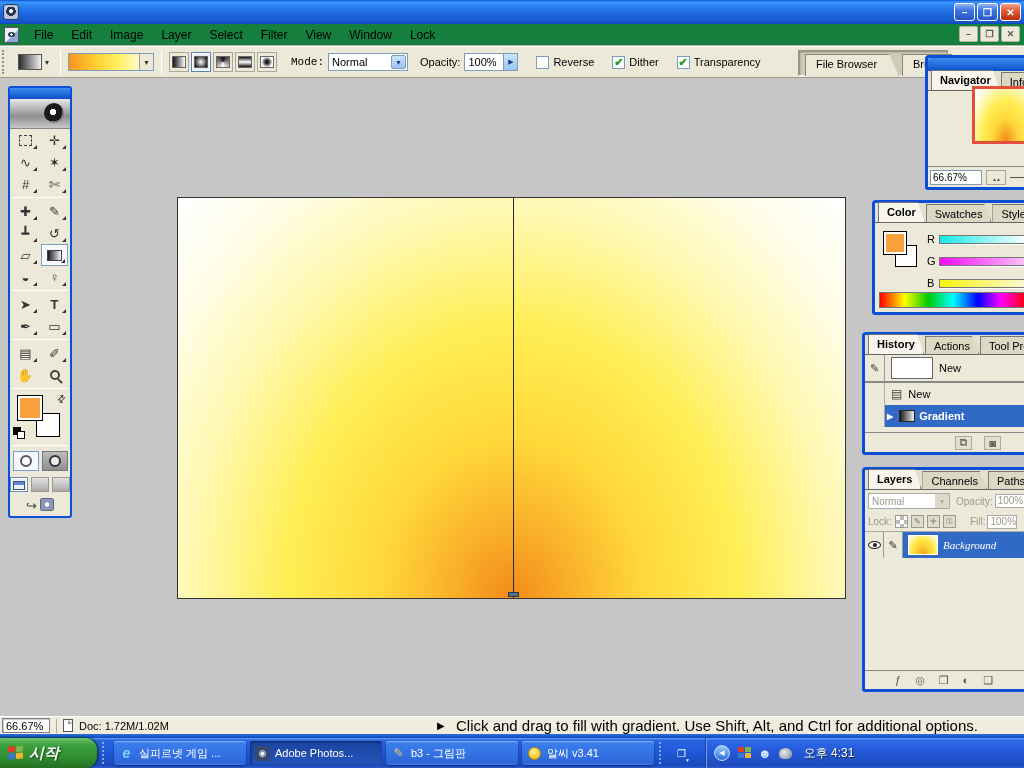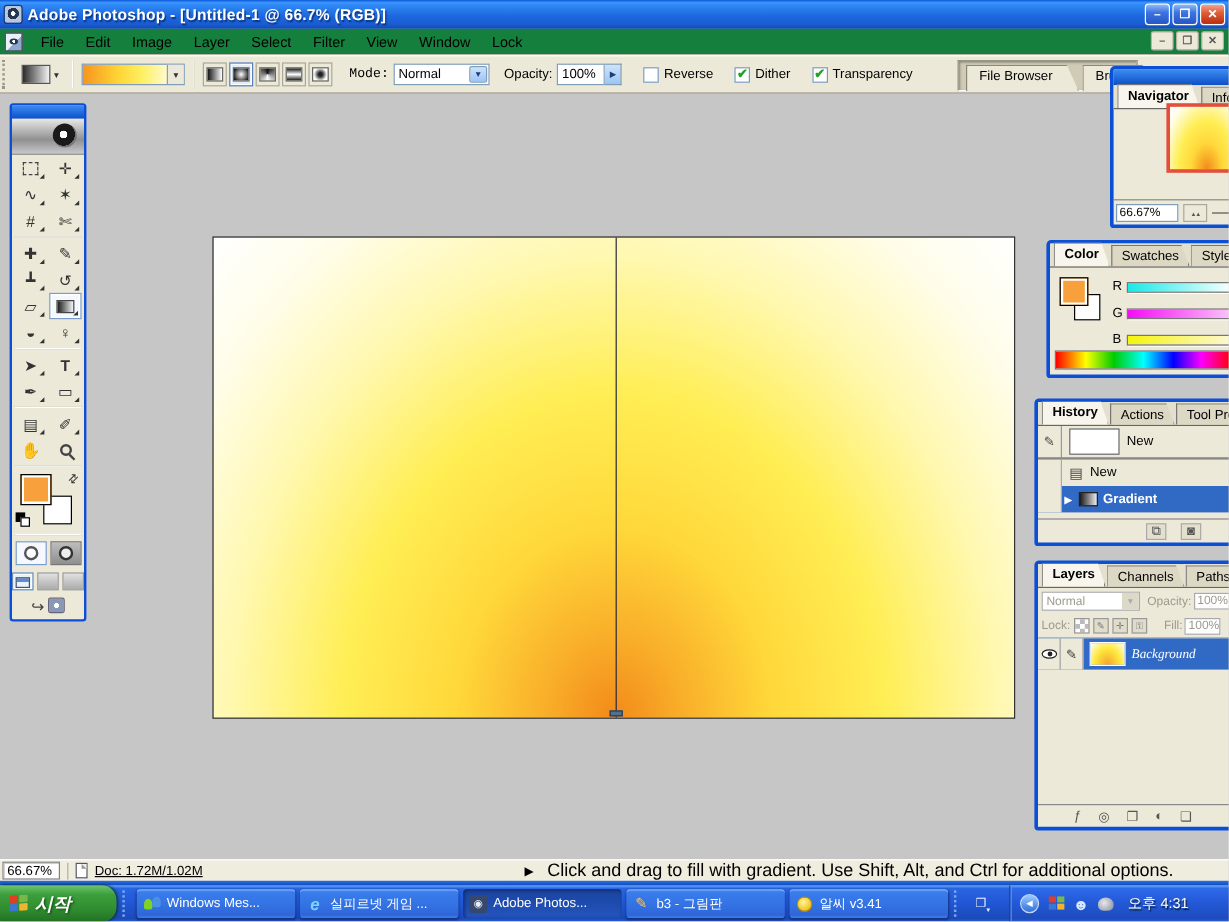--- a/index.html
+++ b/index.html
@@ -171,21 +171,21 @@
   .lp-name { font-style:italic; font-size:11px;font-family:Liberation Serif, serif; }
   .lp-bottom { position:absolute; left:0; bottom:0; width:100%; height:19px; border-top:1px solid #888; display:flex; align-items:center; gap:14px; padding-left:30px; }
   .lp-icn { font-size:11px; color:#555; }
 
   
   #statusbar { position:absolute; left:0; top:716px; width:1024px; height:18px; background:#EFEDDE; border-top:1px solid #fff; display:flex; align-items:center; }
   .sb-zoom { width:48px; height:15px; margin-left:2px; background:#fff; border:1px solid #808080; box-shadow:inset 1px 1px 0 #ccc; font-size:11px; display:flex; align-items:center; padding-left:3px; }
   .sb-divider { width:1px; height:14px; background:#B0AD9C; margin:0 6px; }
   .sb-page { width:10px; height:13px; background:#fff; border:1px solid #556; margin-right:6px; position:relative; }
   .sb-page::after { content:""; position:absolute; right:0; top:0; border-top:4px solid #EFEDDE; border-left:4px solid #99A; }
-  .sb-text { font-size:11px;text-decoration:underline; }
+  .sb-text { font-size:11px; }
   .sb-play { position:absolute; left:437px; font-size:10px; color:#000; }
   .sb-hint { position:absolute; left:456px; font-size:15px; }
 
   #appbottom { position:absolute; left:0; top:734px; width:1024px; height:4px; background:linear-gradient(180deg,#2E6FE0,#0D49BE); }
 
   
   #taskbar { position:absolute; left:0; top:738px; width:1024px; height:30px;
     background:linear-gradient(180deg,#5FA2F5 0%,#2A64E0 8%,#2158D8 45%,#1B49B8 92%,#2B5FD8 100%); display:flex; align-items:center; }
   #start-btn { width:97px; height:30px; border-radius:0 12px 12px 0;
     background:linear-gradient(180deg,#6CC46C 0%,#3C9F3C 25%,#2F8A2F 70%,#237023 100%);
@@ -217,21 +217,20 @@
   .tray-grey { width:13px; height:11px; margin-left:7px; border-radius:50% 50% 40% 40%; background:radial-gradient(circle at 40% 40%, #E6E9EE, #9BA1AB 75%); }
   #clock { margin-left:12px; color:#fff; font-size:12px; text-shadow:1px 1px 1px #123; }
 </style>
 </head>
 <body>
 
 <div id="stage">
 
   <div id="titlebar">
     <div class="app-icon"></div>
-    <div class="title">Adobe Photoshop - [Untitled-1 @ 66.7% (RGB)]</div>
     <div class="winbtns">
       <div class="wbtn">–</div>
       <div class="wbtn">❐</div>
       <div class="wbtn close">✕</div>
     </div>
   </div>
 
   <div id="menubar">
     <div class="doc-icon"></div>
     <div class="menu-item">File</div>
@@ -555,24 +554,20 @@
       <div class="winflag">
           <i class="wf1"></i>
           <i class="wf2"></i>
           <i class="wf3"></i>
           <i class="wf4"></i>
         </div>
       <span>시작</span>
     </div>
     <div class="tb-sep-dots"></div>
     <div class="taskbtn">
-      <span class="ti ti-msn"></span>
-      <span>Windows Mes...</span>
-    </div>
-    <div class="taskbtn">
       <span class="ti ti-ie">e</span>
       <span>실피르넷 게임 ...</span>
     </div>
     <div class="taskbtn active">
       <span class="ti ti-ps">◉</span>
       <span>Adobe Photos...</span>
     </div>
     <div class="taskbtn">
       <span class="ti ti-paint">✎</span>
       <span>b3 - 그림판</span>

